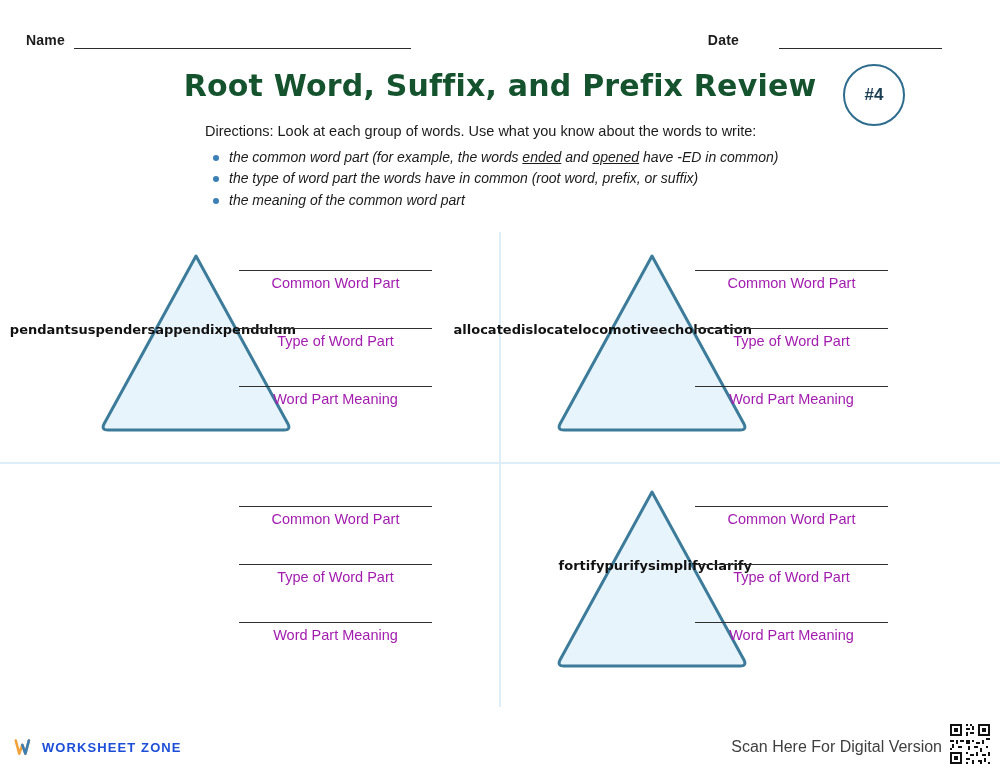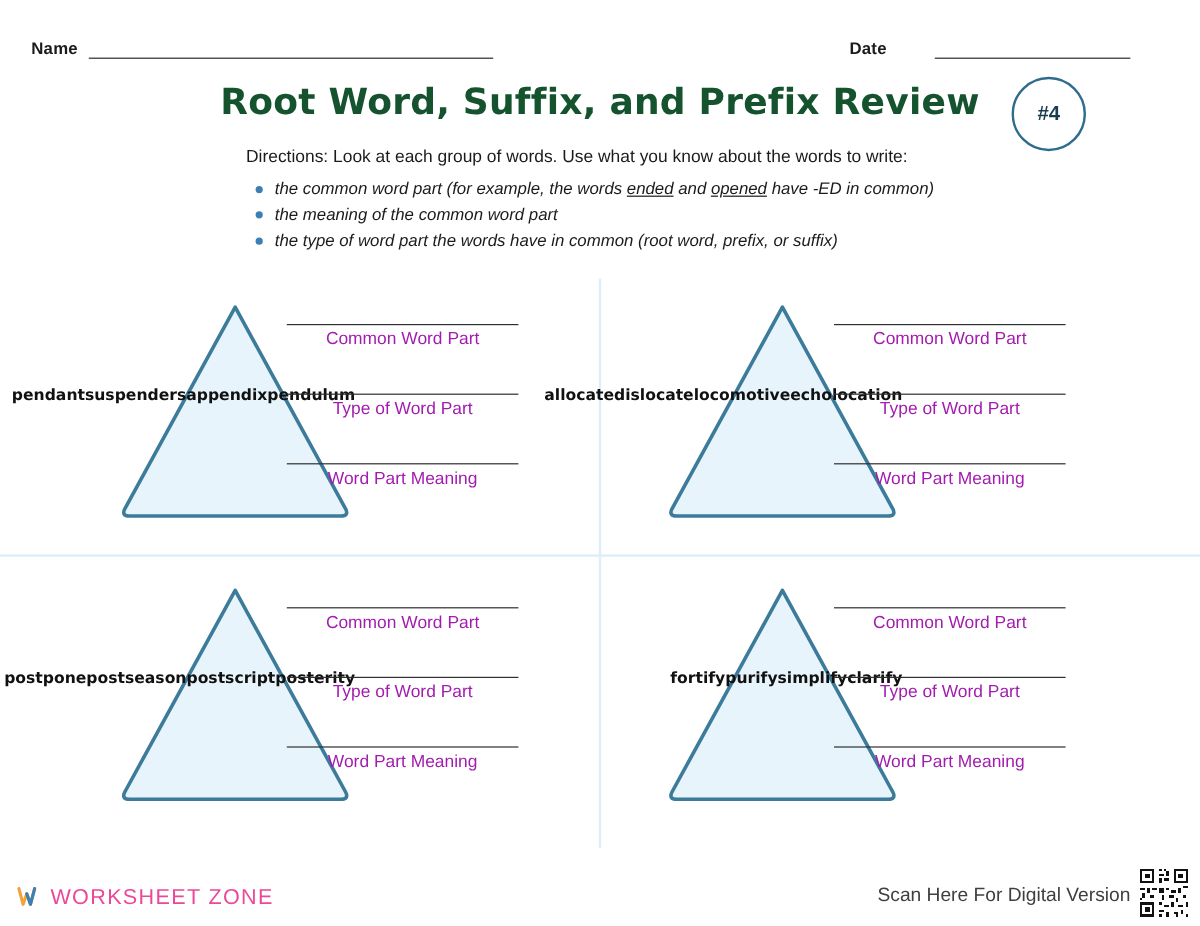--- a/index.html
+++ b/index.html
@@ -212,24 +212,24 @@
     bottom: 14px;
     display: flex;
     align-items: center;
     gap: 7px;
   }
   .logo-mark {
     width: 21px;
     height: 21px;
   }
   .logo-text {
-    font-size: 18px;
-    font-weight: normal;
+    font-size: 13px;
+    font-weight: bold;
     letter-spacing: 1.1px;
-    color: #ec4899;
+    color: #1d4ed8;
   }
   .scan-text {
     position: absolute;
     right: 58px;
     bottom: 16px;
     font-size: 16px;
     color: #3f3f3f;
   }
   .qr {
     position: absolute;
@@ -255,22 +255,22 @@
 
   <div class="badge">#4</div>
 
   <div class="directions">
     <div>
       <span class="lead">Directions:</span>
       <span>Look at each group of words. Use what you know about the words to write:</span>
     </div>
     <ul class="bullets">
       <li>the common word part (for example, the words <span class="u">ended</span> and <span class="u">opened</span> have -ED in common)</li>
+      <li>the type of word part the words have in common (root word, prefix, or suffix)</li>
       <li>the meaning of the common word part</li>
-      <li>the type of word part the words have in common (root word, prefix, or suffix)</li>
     </ul>
   </div>
 
   <div class="v-divider"></div>
   <div class="h-divider"></div>
 
   <div class="item" style="left:14px; top:248px;">
     <div class="tri-wrap">
       <svg class="tri-svg" width="200" height="190" viewBox="0 0 200 190">
         <path d="M100 8 L192 176 Q195 182 188 182 L12 182 Q5 182 8 176 Z" fill="#e8f4fb" stroke="#3c7b99" stroke-width="3" stroke-linejoin="round"></path>
@@ -320,31 +320,20 @@
         <div class="anslabel">Type of Word Part</div>
       </div>
       <div class="ansrow">
         <div class="ansline"></div>
         <div class="anslabel">Word Part Meaning</div>
       </div>
     </div>
   </div>
 
   <div class="item" style="left:14px; top:484px;">
-    <div class="tri-wrap">
-      <svg class="tri-svg" width="200" height="190" viewBox="0 0 200 190">
-        <path d="M100 8 L192 176 Q195 182 188 182 L12 182 Q5 182 8 176 Z" fill="#e8f4fb" stroke="#3c7b99" stroke-width="3" stroke-linejoin="round"></path>
-      </svg>
-      <div class="tri-words">
-        <div>postpone</div>
-        <div>postseason</div>
-        <div>postscript</div>
-        <div>posterity</div>
-      </div>
-    </div>
     <div class="answers">
       <div class="ansrow">
         <div class="ansline"></div>
         <div class="anslabel">Common Word Part</div>
       </div>
       <div class="ansrow">
         <div class="ansline"></div>
         <div class="anslabel">Type of Word Part</div>
       </div>
       <div class="ansrow">

